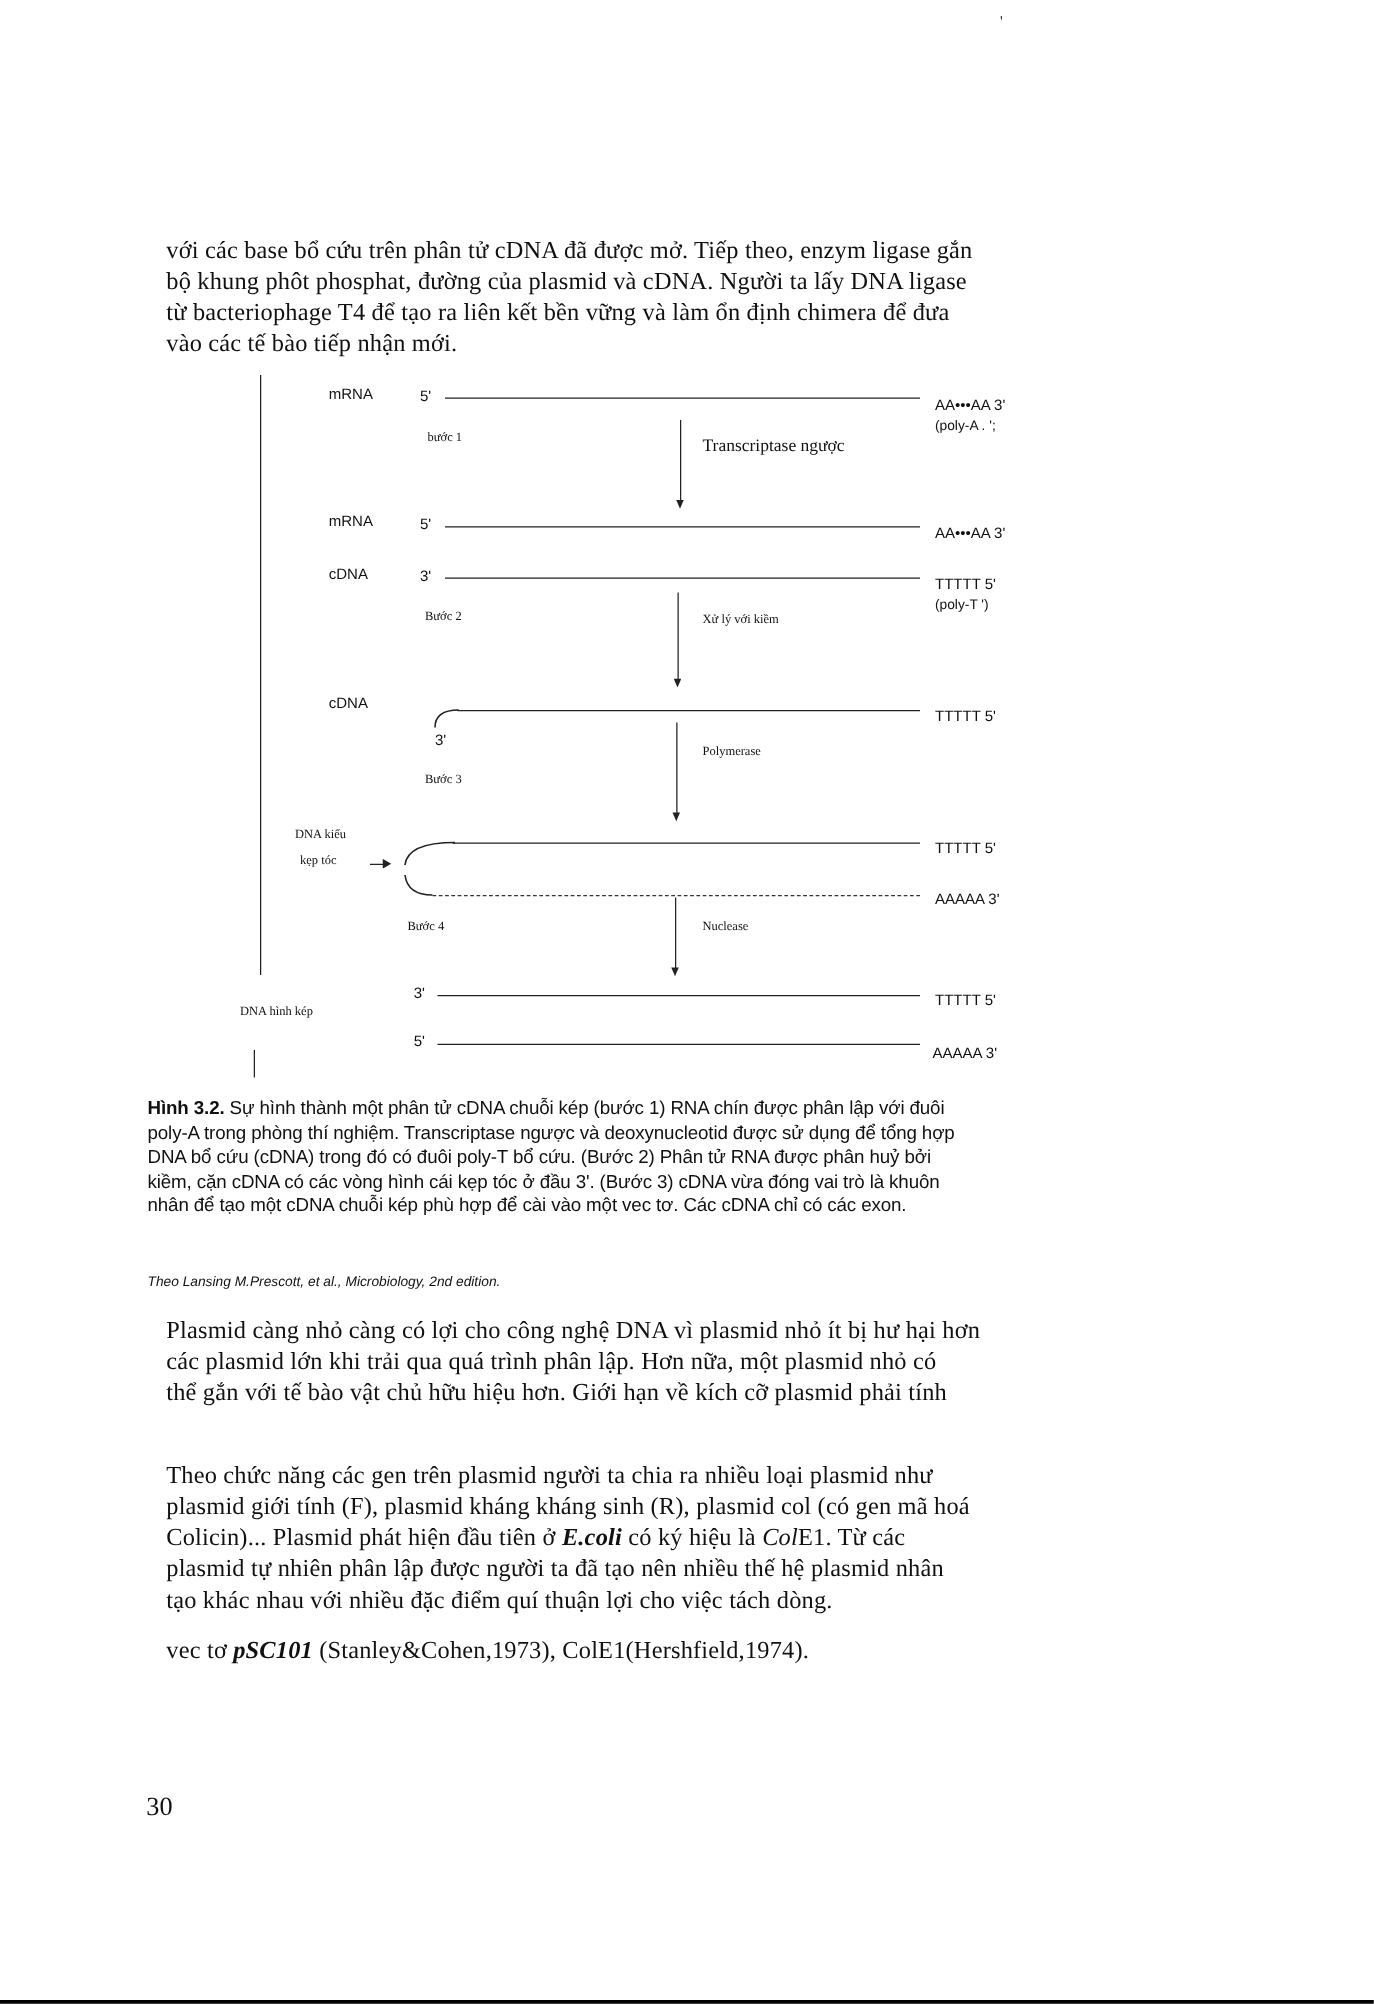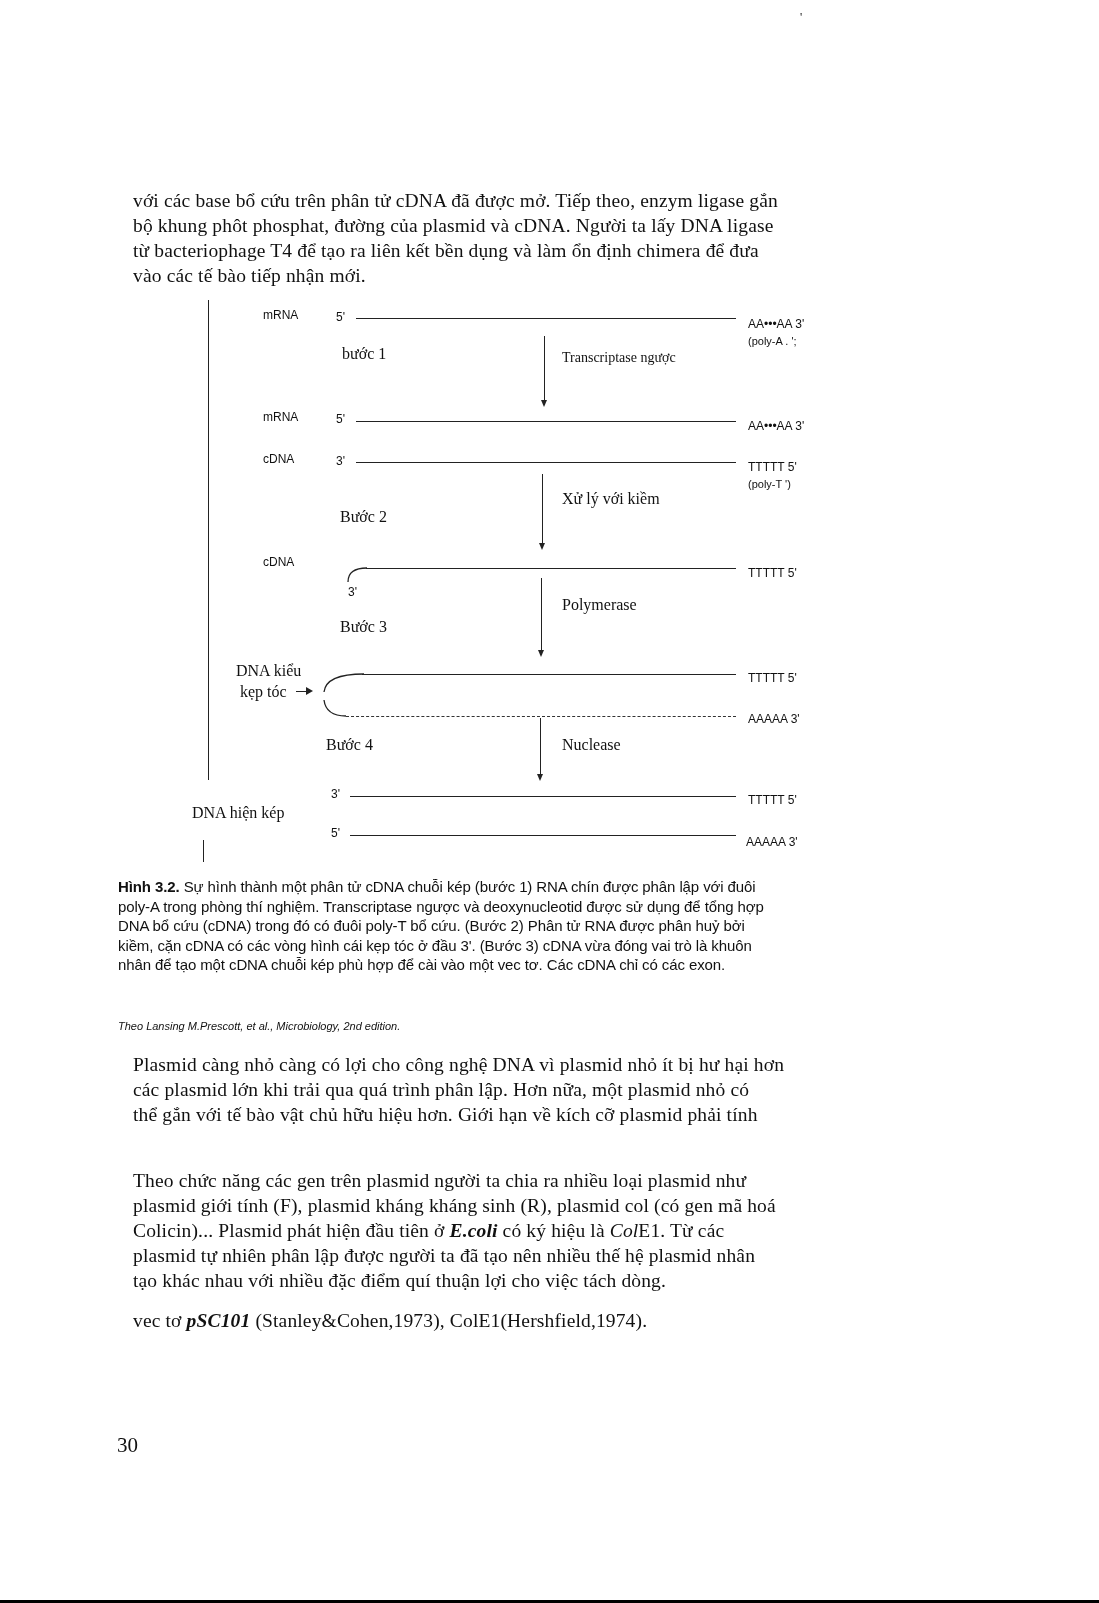--- a/index.html
+++ b/index.html
@@ -6,40 +6,40 @@
   body { width: 1099px; height: 1603px; position: relative; overflow: hidden; color: #111; }
   .page { position: absolute; left: 0; top: 0; width: 1099px; height: 1603px; }
   .para { position: absolute; left: 133px; width: 820px; font-family: "Liberation Serif", serif; font-size: 19.5px; line-height: 25px; text-align: justify; letter-spacing: 0.15px; }
   .para .line { display: block; white-space: nowrap; }
   .caption { position: absolute; left: 118px; width: 840px; font-family: "Liberation Sans", sans-serif; font-size: 15px; line-height: 19.5px; letter-spacing: -0.1px; }
   .caption .line { display: block; white-space: nowrap; }
   .caption b { font-weight: bold; }
   .source { position: absolute; left: 118px; top: 1020px; font-family: "Liberation Sans", sans-serif; font-style: italic; font-size: 11px; }
   .diag { position: absolute; left: 0; top: 0; width: 1099px; height: 880px; }
   .dl { position: absolute; font-family: "Liberation Sans", sans-serif; font-size: 12px; white-space: nowrap; }
-  .ds { position: absolute; font-family: "Liberation Serif", serif; font-size: 16px; white-space: nowrap; }
+  .ds { position: absolute; font-family: "Liberation Serif", serif; font-size: 10px; white-space: nowrap; }
   .hr { position: absolute; height: 0; border-top: 1.3px solid #222; }
   .dash { position: absolute; height: 0; border-top: 1.3px dashed #333; }
   .vr { position: absolute; width: 0; border-left: 1.3px solid #222; }
   .arrowhead { position: absolute; width: 0; height: 0; border-left: 3px solid transparent; border-right: 3px solid transparent; border-top: 7px solid #222; }
   .pagenum { position: absolute; left: 117px; top: 1433px; font-family: "Liberation Serif", serif; font-size: 21px; text-align: right; }
   .bottom-bar { position: absolute; left: 0; top: 1600px; width: 1099px; height: 3px; background: #000; }
   .mark { position: absolute; font-family: "Liberation Serif", serif; font-size: 12px; }
 </style>
 </head>
 <body>
 
 <div class="page">
 
   <span class="mark" style="left:800px; top:10px;">'</span>
 
   <div class="para" style="top:188px;">
     <span class="line">với các base bổ cứu trên phân tử cDNA đã được mở. Tiếp theo, enzym ligase gắn</span>
     <span class="line">bộ khung phôt phosphat, đường của plasmid và cDNA. Người ta lấy DNA ligase</span>
-    <span class="line">từ bacteriophage T4 để tạo ra liên kết bền dụng và làm ổn định chimera để đưa</span>
+    <span class="line">từ bacteriophage T4 để tạo ra liên kết bền vững và làm ổn định chimera để đưa</span>
     <span class="line">vào các tế bào tiếp nhận mới.</span>
   </div>
 
   <div class="diag">
 
     <div class="vr" style="left:208px; top:300px; height:480px;"></div>
     <div class="vr" style="left:203px; top:840px; height:22px;"></div>
 
     <span class="dl" style="left:263px; top:308px;">mRNA</span>
     <span class="dl" style="left:336px; top:310px;">5'</span>
@@ -56,21 +56,21 @@
     <span class="dl" style="left:336px; top:412px;">5'</span>
     <div class="hr" style="left:356px; top:421px; width:380px;"></div>
     <span class="dl" style="left:748px; top:419px;">AA•••AA 3'</span>
 
     <span class="dl" style="left:263px; top:452px;">cDNA</span>
     <span class="dl" style="left:336px; top:454px;">3'</span>
     <div class="hr" style="left:356px; top:462px; width:380px;"></div>
     <span class="dl" style="left:748px; top:460px;">TTTTT 5'</span>
     <span class="dl" style="left:748px; top:478px; font-size:11px;">(poly-T   ')</span>
 
-    <span class="ds" style="left:340px; top:488px;margin-top:20px;">Bước 2</span>
+    <span class="ds" style="left:340px; top:488px;">Bước 2</span>
     <div class="vr" style="left:542px; top:474px; height:72px;"></div>
     <div class="arrowhead" style="left:539px; top:543px;"></div>
     <span class="ds" style="left:562px; top:490px;">Xử lý với kiềm</span>
 
     <span class="dl" style="left:263px; top:555px;">cDNA</span>
     <svg style="position:absolute; left:345px; top:562px;" width="30" height="22">
       <path d="M3 20 Q3 6 22 6" fill="none" stroke="#222" stroke-width="1.3"></path>
     </svg>
     <div class="hr" style="left:366px; top:568px; width:370px;"></div>
     <span class="dl" style="left:748px; top:566px;">TTTTT 5'</span>
@@ -94,21 +94,21 @@
     <div class="hr" style="left:362px; top:674px; width:374px;"></div>
     <div class="dash" style="left:346px; top:716px; width:390px;"></div>
     <span class="dl" style="left:748px; top:671px;">TTTTT 5'</span>
     <span class="dl" style="left:748px; top:712px;">AAAAA 3'</span>
 
     <span class="ds" style="left:326px; top:736px;">Bước 4</span>
     <div class="vr" style="left:540px; top:718px; height:58px;"></div>
     <div class="arrowhead" style="left:537px; top:774px;"></div>
     <span class="ds" style="left:562px; top:736px;">Nuclease</span>
 
-    <span class="ds" style="left:192px; top:804px;">DNA hiện kép</span>
+    <span class="ds" style="left:192px; top:804px;">DNA hình kép</span>
     <span class="dl" style="left:331px; top:787px;">3'</span>
     <div class="hr" style="left:350px; top:796px; width:386px;"></div>
     <span class="dl" style="left:748px; top:793px;">TTTTT 5'</span>
     <span class="dl" style="left:331px; top:826px;">5'</span>
     <div class="hr" style="left:350px; top:835px; width:386px;"></div>
     <span class="dl" style="left:746px; top:835px;">AAAAA 3'</span>
   </div>
 
   <div class="caption" style="top:877px;">
     <span class="line"><b>Hình 3.2.</b><span> Sự hình thành một phân tử cDNA chuỗi kép (bước 1) RNA chín được phân lập với đuôi</span></span>

